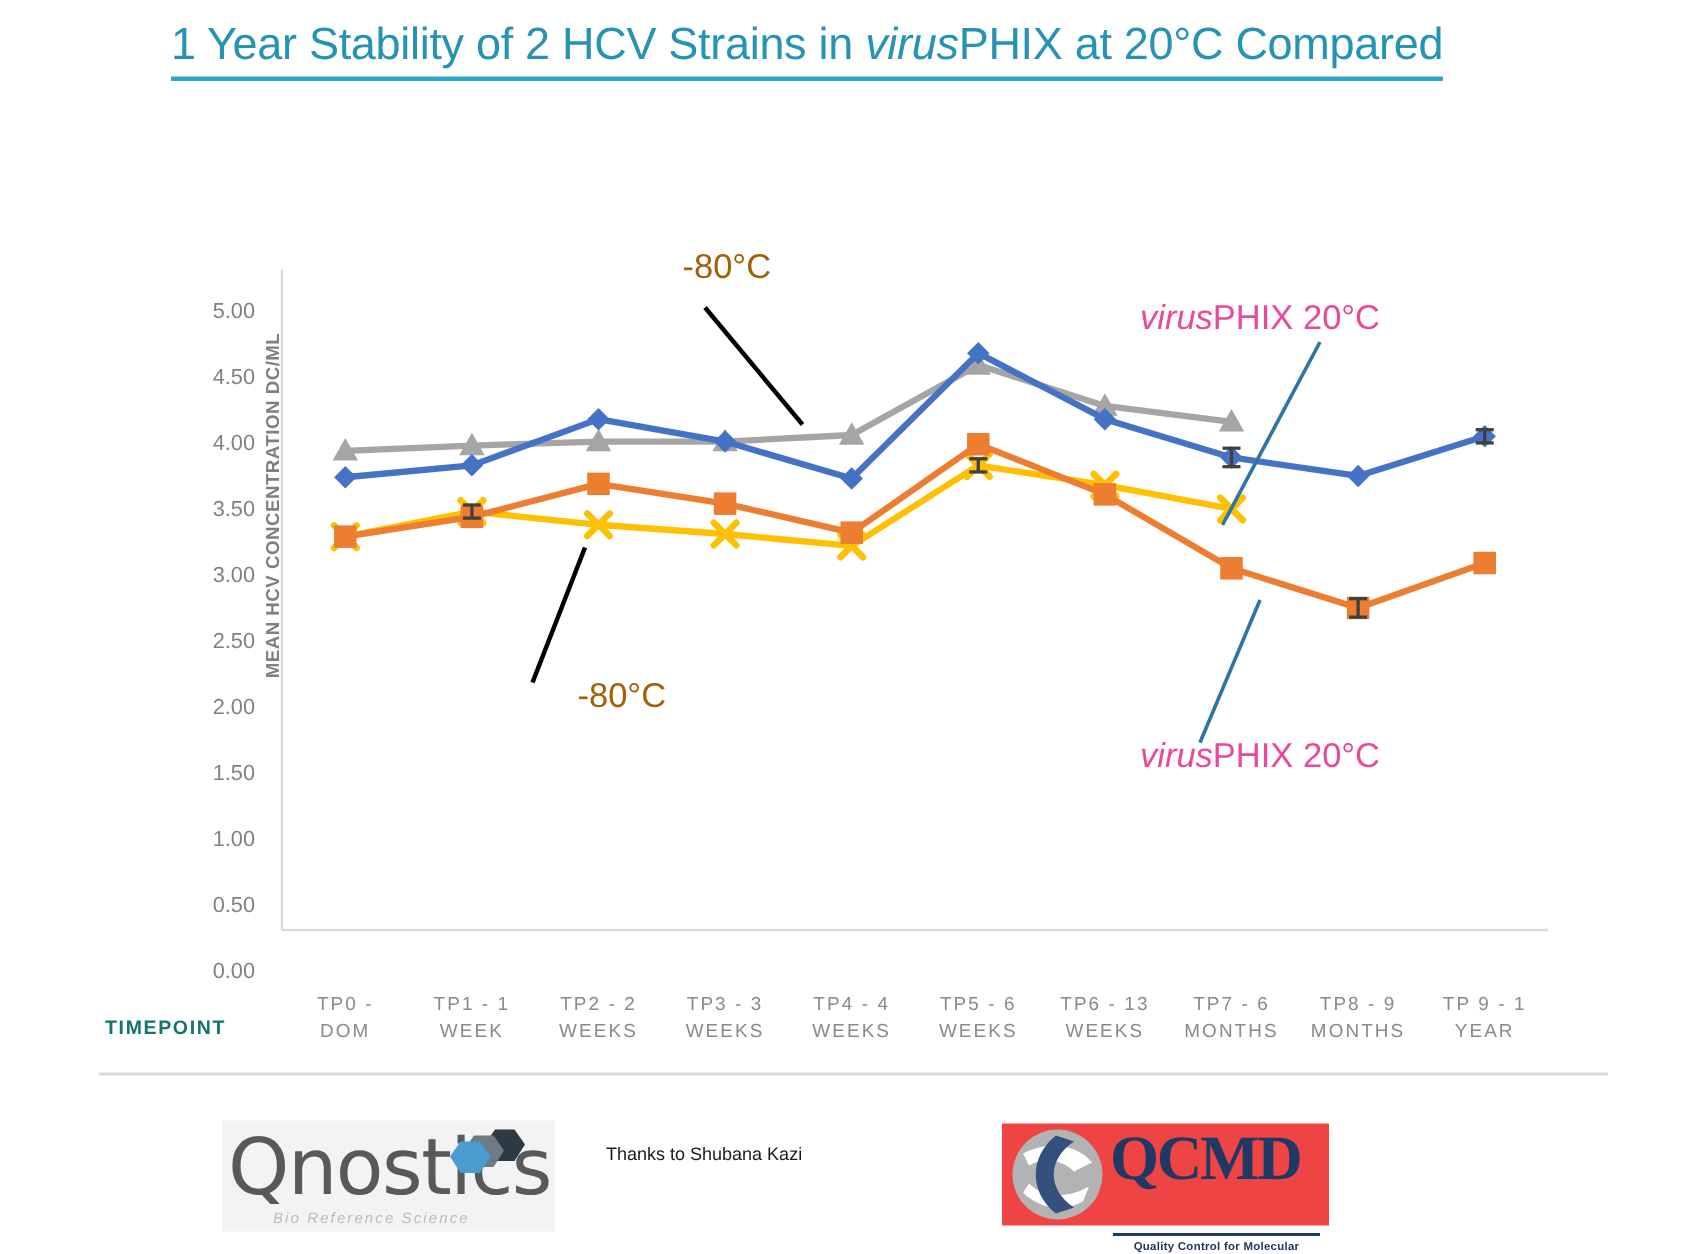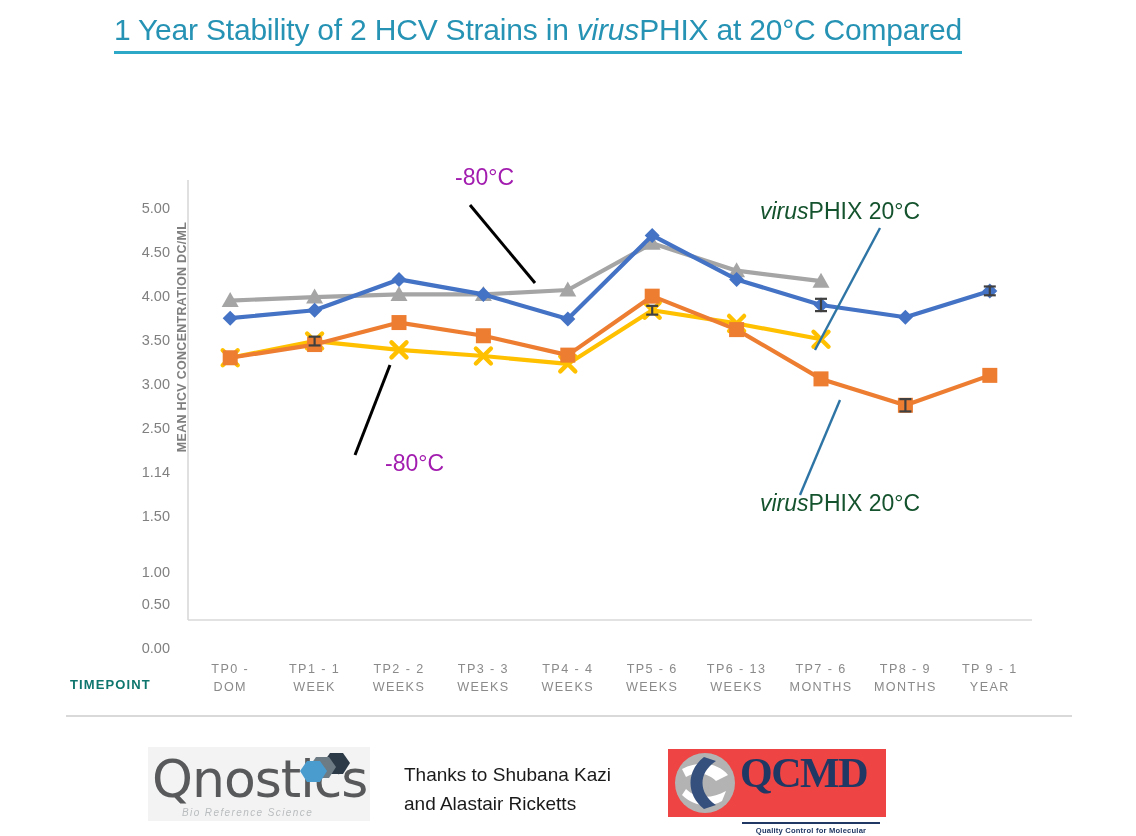--- a/index.html
+++ b/index.html
@@ -90,27 +90,27 @@
     color: #8a8a8a;
     letter-spacing: 1.4px;
     line-height: 1.45;
     margin-top: 28px;
   }
 
   
   .anno-black {
     position: absolute;
     font-size: 23px;
-    color: #a21caf;
+    color: #a16207;
     white-space: nowrap;
   }
   .anno-teal {
     position: absolute;
     font-size: 23px;
-    color: #14532d;
+    color: #ec4899;
     white-space: nowrap;
   }
 
   
   #footer-rule {
     position: absolute;
     left: 66px;
     top: 715px;
     width: 1006px;
     height: 2px;
@@ -146,21 +146,21 @@
     top: 60px;
     font-size: 10px;
     color: #b9bcbe;
     letter-spacing: 1.4px;
     font-style: italic;
   }
   #thanks-text {
     position: absolute;
     left: 404px;
     top: 25px;
-    font-size: 19px;
+    font-size: 12px;
     color: #1a1a1a;
     line-height: 1.55;
   }
   #qcmd-logo {
     position: absolute;
     left: 668px;
     top: 14px;
     width: 218px;
     height: 68px;
     background: #ef4444;
@@ -202,23 +202,23 @@
 </div>
 
 <div id="chart-area">
 
   <div id="y-axis-title">MEAN HCV CONCENTRATION DC/ML</div>
   <div id="x-axis-title">TIMEPOINT</div>
 
   <div id="ytick-layer">
       <div class="ytick" style="left: 40px; top: 460px;">0.00</div>
       <div class="ytick" style="left: 40px; top: 416px;">0.50</div>
-      <div class="ytick" style="left: 40px; top: 384px; text-align: right;">1.00</div>
+      <div class="ytick" style="left: 40px; top: 372px; text-align: right;">1.00</div>
       <div class="ytick" style="left: 40px; top: 328px;">1.50</div>
-      <div class="ytick" style="left: 40px; top: 284px;">1.14</div>
+      <div class="ytick" style="left: 40px; top: 284px;">2.00</div>
       <div class="ytick" style="left: 40px; top: 240px;">2.50</div>
       <div class="ytick" style="left: 40px; top: 196px;">3.00</div>
       <div class="ytick" style="left: 40px; top: 152px;">3.50</div>
       <div class="ytick" style="left: 40px; top: 108px;">4.00</div>
       <div class="ytick" style="left: 40px; top: 64px;">4.50</div>
       <div class="ytick" style="left: 40px; top: 20px;">5.00</div>
     </div>
   <div id="xtick-layer">
       <div class="xtick" style="left: 114px; width: 92.4px; top: 482px;">
         <div>TP0 -</div>
@@ -368,21 +368,20 @@
     <div id="qnostics-tag">Bio Reference Science</div>
     <svg width="52" height="34" style="position:absolute;left:152px;top:4px;">
       <polygon points="30,2 43,2 50,12 43,23 30,23 23,12" fill="#2b3a46"></polygon>
       <polygon points="16,6 29,6 36,16 29,27 16,27 9,16" fill="#6d7b85"></polygon>
       <polygon points="7,10 20,10 27,20 20,31 7,31 0,20" fill="#4a9ccf"></polygon>
     </svg>
   </div>
 
   <div id="thanks-text">
     <div>Thanks to Shubana Kazi</div>
-    <div>and Alastair Ricketts</div>
   </div>
 
   <div id="qcmd-logo">
     <svg width="66" height="64" style="position:absolute;left:4px;top:2px;">
       <circle cx="33" cy="32" r="30" fill="#b3b3b3"></circle>
       <path d="M10 18 C30 8, 48 14, 56 24 L44 30 C36 22, 24 20, 14 26 Z" fill="#ffffff"></path>
       <path d="M14 38 C24 48, 40 48, 54 40 L50 50 C36 58, 20 54, 10 44 Z" fill="#ffffff"></path>
       <path d="M44 10 C26 22, 26 42, 44 54 L32 58 C14 44, 14 20, 32 6 Z" fill="#35507d"></path>
     </svg>
     <div id="qcmd-word">QCMD</div>

